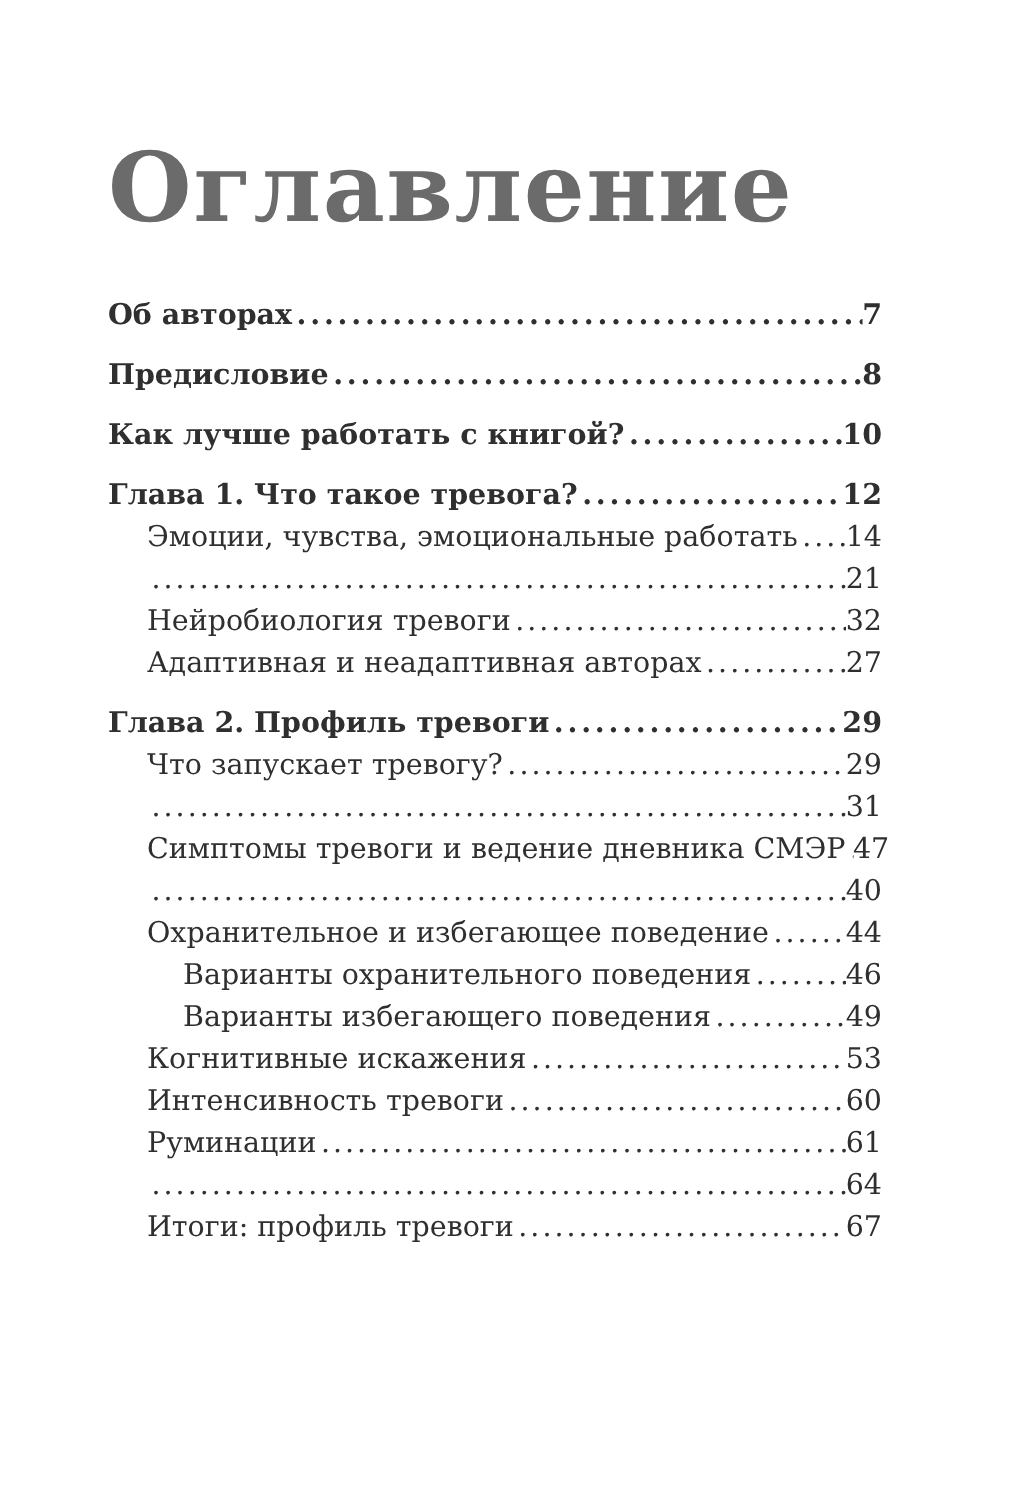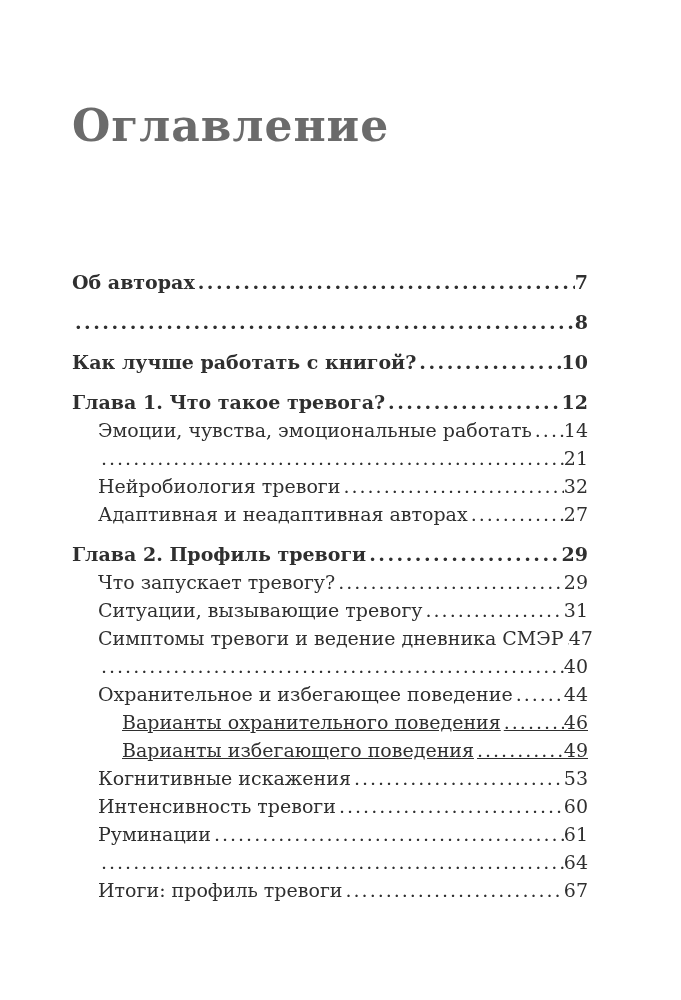--- a/index.html
+++ b/index.html
@@ -12,22 +12,22 @@
     width: 681px;
     height: 1000px;
     box-sizing: border-box;
     background: #ffffff;
     padding: 100px 93px 0 72px;
     font-family: "DejaVu Serif", "Liberation Serif", serif;
     color: #2f2f2f;
     overflow: hidden;
   }
   .page-title {
-    margin: 0 0 116px 0;
-    font-size: 44px;
+    margin: 0 0 44px 0;
+    font-size: 64px;
     line-height: 52px;
     font-weight: bold;
     letter-spacing: 1px;
     color: #6b6b6b;
     font-family: "DejaVu Serif", "Liberation Serif", serif;
   }
   .toc {
     width: 100%;
   }
   .toc-row {
@@ -38,21 +38,21 @@
     color: #2f2f2f;
   }
   .toc-row.bold {
     font-weight: bold;
     margin-top: 12px;
   }
   .toc-row:first-child {
     margin-top: 0;
   }
   .toc-row.level-1 { padding-left: 26px; }
-  .toc-row.level-2 { padding-left: 50px; text-decoration: underline; }
+  .toc-row.level-2 { padding-left: 50px; }
   .toc-label {
     flex: 0 0 auto;
     white-space: nowrap;
   }
   .toc-dots {
     flex: 1 1 auto;
     overflow: hidden;
     white-space: nowrap;
     letter-spacing: 2px;
     padding-left: 3px;
@@ -72,20 +72,21 @@
 
 <div class="page">
   <h1 class="page-title">Оглавление</h1>
   <div class="toc" id="toc-list">
       <div class="toc-row level-0 bold">
     <span class="toc-label">Об авторах</span>
     <span class="toc-dots" aria-hidden="true">........................................................................................................................</span>
     <span class="toc-page">7</span>
   </div>
       <div class="toc-row level-0 bold">
+    <span class="toc-label">Предисловие</span>
     <span class="toc-dots" aria-hidden="true">........................................................................................................................</span>
     <span class="toc-page">8</span>
   </div>
       <div class="toc-row level-0 bold">
     <span class="toc-label">Как лучше работать с книгой?</span>
     <span class="toc-dots" aria-hidden="true">........................................................................................................................</span>
     <span class="toc-page">10</span>
   </div>
       <div class="toc-row level-0 bold">
     <span class="toc-label">Глава 1. Что такое тревога?</span>
@@ -115,21 +116,20 @@
     <span class="toc-label">Глава 2. Профиль тревоги</span>
     <span class="toc-dots" aria-hidden="true">........................................................................................................................</span>
     <span class="toc-page">29</span>
   </div>
       <div class="toc-row level-1">
     <span class="toc-label">Что запускает тревогу?</span>
     <span class="toc-dots" aria-hidden="true">........................................................................................................................</span>
     <span class="toc-page">29</span>
   </div>
       <div class="toc-row level-1">
-    <span class="toc-label">Ситуации, вызывающие тревогу</span>
     <span class="toc-dots" aria-hidden="true">........................................................................................................................</span>
     <span class="toc-page">31</span>
   </div>
       <div class="toc-row level-1">
     <span class="toc-label">Симптомы тревоги и ведение дневника СМЭР</span>
     <span class="toc-dots" aria-hidden="true">........................................................................................................................</span>
     <span class="toc-page">47</span>
   </div>
       <div class="toc-row level-1">
     <span class="toc-dots" aria-hidden="true">........................................................................................................................</span>

